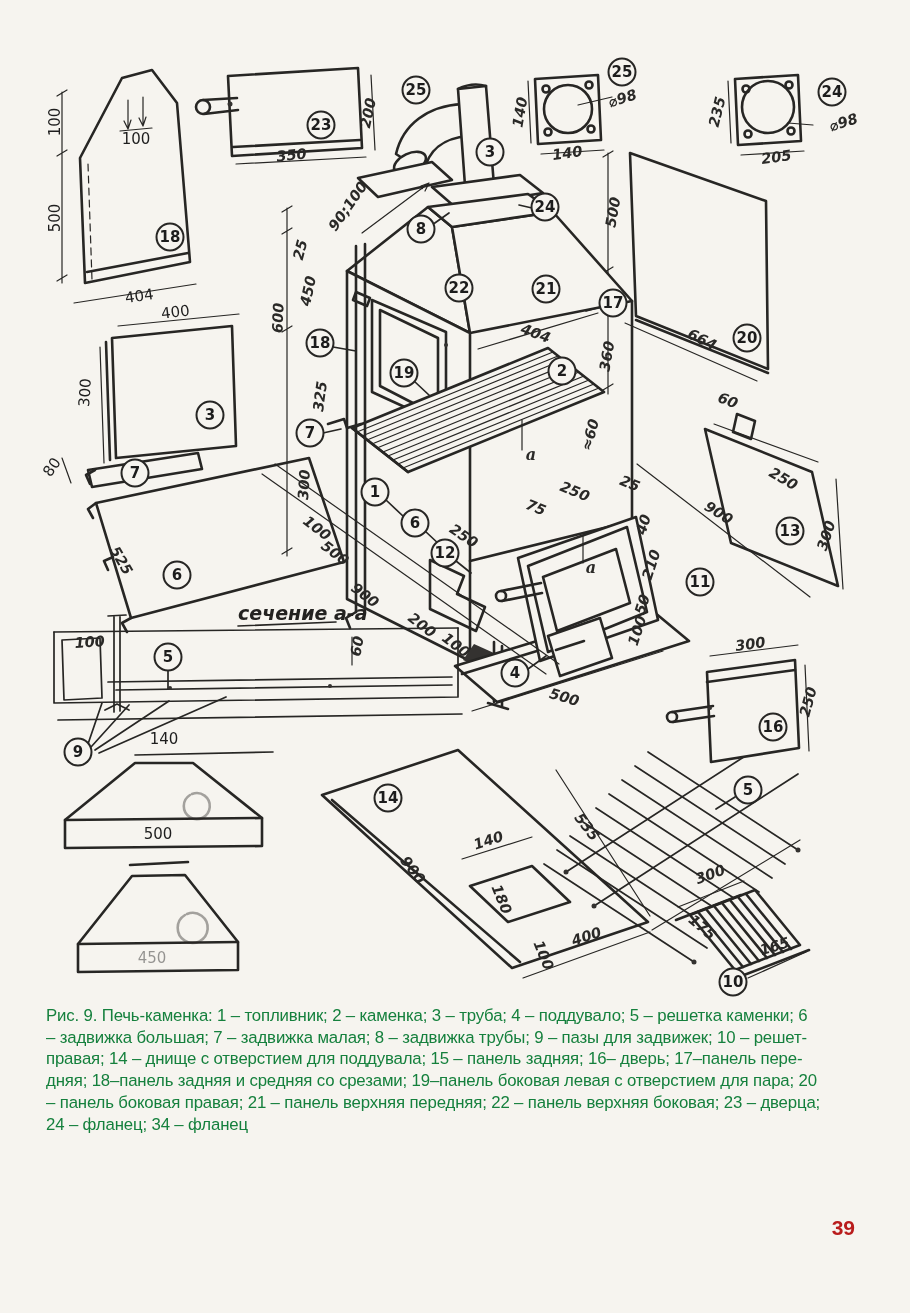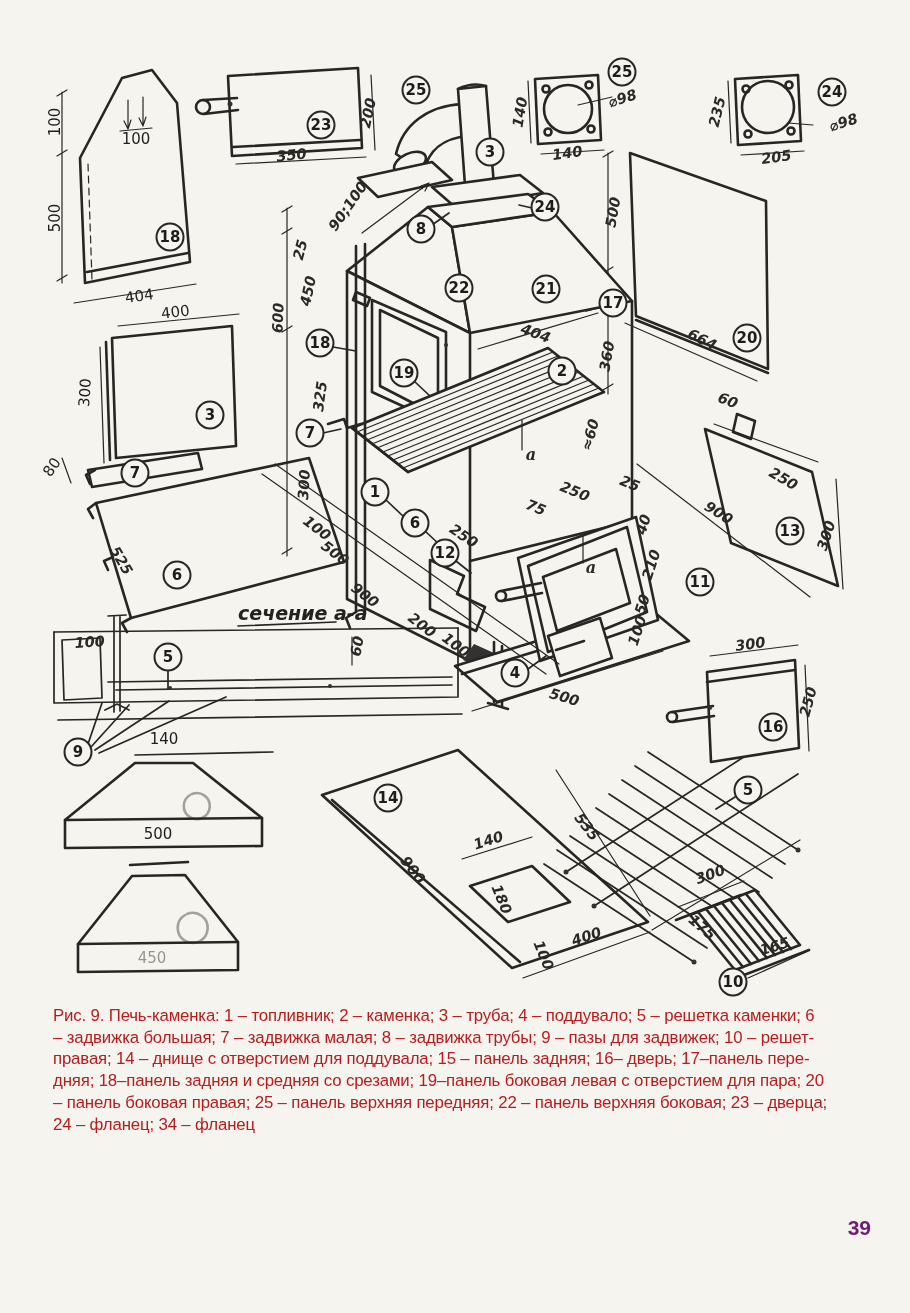--- a/index.html
+++ b/index.html
@@ -17,25 +17,25 @@
   .faintline{opacity:.4;}
   
   .lbl circle{fill:#f6f4ef;stroke:#272624;stroke-width:2;}
   .lbl text{font:700 15px "DejaVu Sans",sans-serif;fill:#1c1c1c;text-anchor:middle;}
   text.dim-h{font:italic 700 14.5px "DejaVu Sans",sans-serif;fill:#2a2927;text-anchor:middle;}
   text.dim-p{font:400 15px "DejaVu Sans",sans-serif;fill:#1e1e1e;text-anchor:middle;}
   text.dim-faint{opacity:.45;}
   text.anno{font:italic 700 16px "DejaVu Serif",serif;fill:#2a2927;text-anchor:middle;}
   text.section-label{font:italic 700 19px "DejaVu Sans",sans-serif;fill:#232220;}
   
-  .caption{position:absolute;left:53px;top:1005px;width:814px;font-size:16.8px;
-           line-height:21.7px;letter-spacing:-0.15px;color:#b91c1c;}
+  .caption{position:absolute;left:46px;top:1005px;width:814px;font-size:16.8px;
+           line-height:21.7px;letter-spacing:-0.15px;color:#15803d;}
   .caption div{white-space:nowrap;}
   .pagenum{position:absolute;left:0;top:1216px;width:855px;text-align:right;
-           font-weight:bold;font-size:21px;color:#701a75;padding-left:16px;}
+           font-weight:bold;font-size:21px;color:#b91c1c;}
 </style>
 </head>
 <body>
 
 <div class="page">
   <svg class="drawing" width="910" height="1000" viewBox="0 0 910 1000">
 
     <g class="geo thick">
       <path d="M85,283 L80,158 L122,78 L152,70 L177,103 L190,262 Z" class="f"></path>
       <path d="M87,272 L188,253"></path>
@@ -457,17 +457,17 @@
           <text x="733" y="987">10</text>
         </g>
       </g>
   </svg>
 
   <div class="caption" id="caption">
       <div>Рис. 9. Печь-каменка: 1 – топливник; 2 – каменка; 3 – труба; 4 – поддувало; 5 – решетка каменки; 6</div>
       <div>– задвижка большая; 7 – задвижка малая; 8 – задвижка трубы; 9 – пазы для задвижек; 10 – решет-</div>
       <div>правая; 14 – днище с отверстием для поддувала; 15 – панель задняя; 16– дверь; 17–панель пере-</div>
       <div>дняя; 18–панель задняя и средняя со срезами; 19–панель боковая левая с отверстием для пара; 20</div>
-      <div>– панель боковая правая; 25 – панель верхняя передняя; 22 – панель верхняя боковая; 23 – дверца;</div>
+      <div>– панель боковая правая; 21 – панель верхняя передняя; 22 – панель верхняя боковая; 23 – дверца;</div>
       <div>24 – фланец; 34 – фланец</div>
     </div>
   <div class="pagenum">39</div>
 </div>
 
 </body></html>

